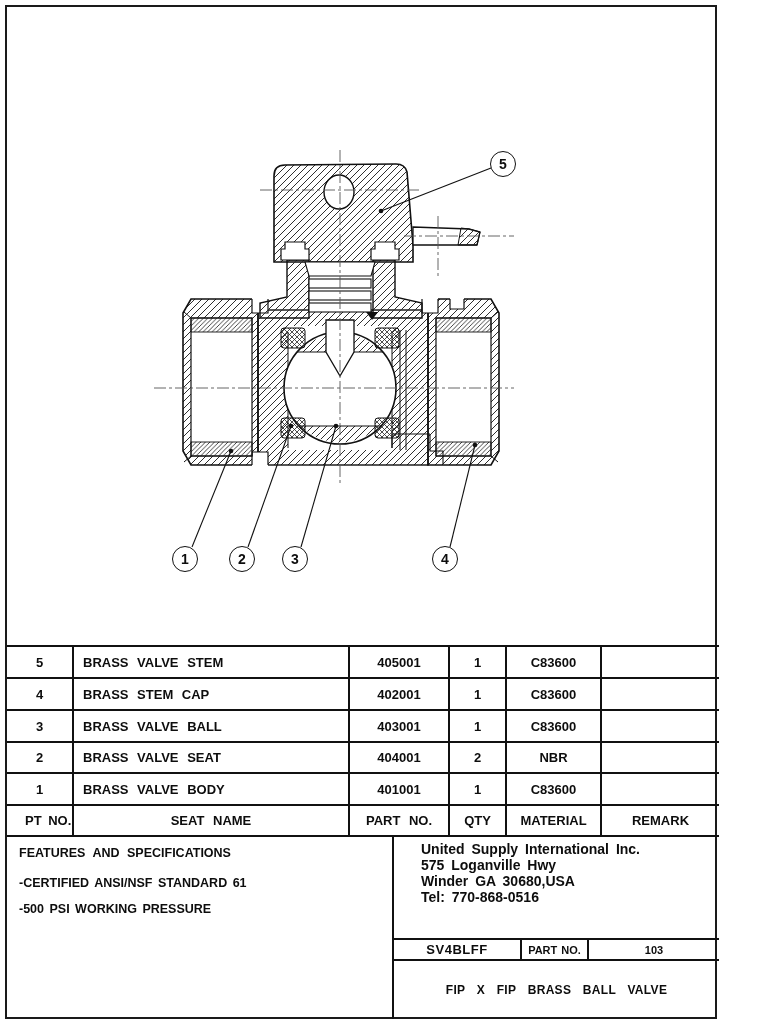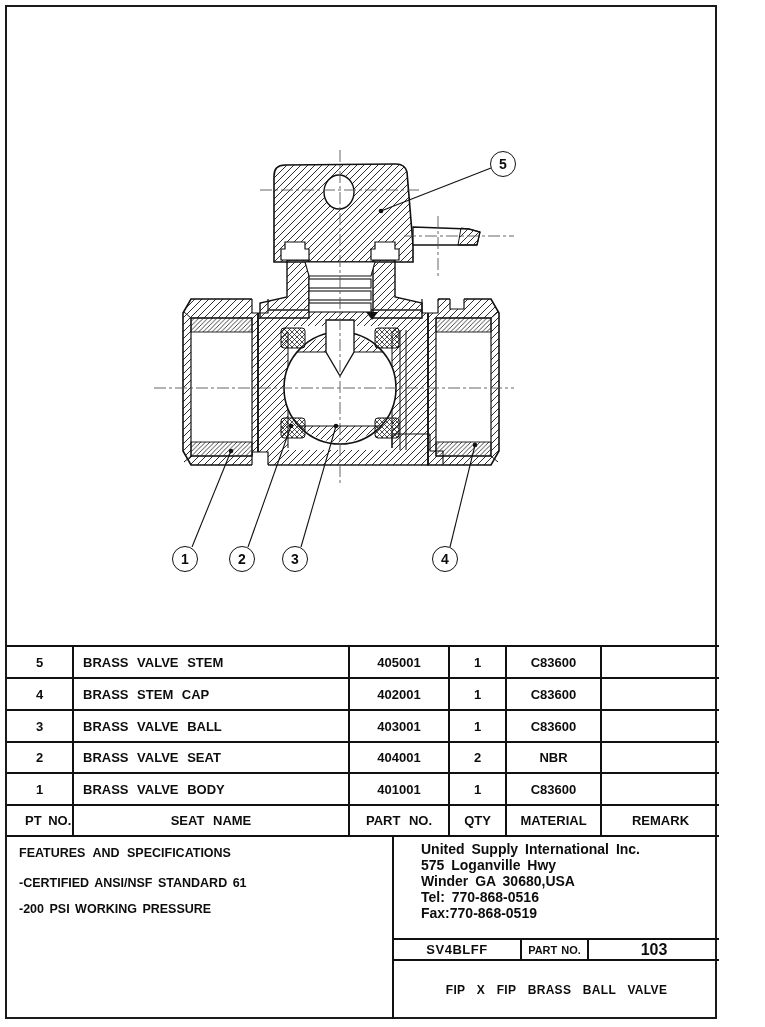--- a/index.html
+++ b/index.html
@@ -51,21 +51,21 @@
     height:105px;box-sizing:border-box;border-bottom:2px solid #111;
     padding:6px 0 0 27px;font-size:14px;font-weight:700;line-height:16px;word-spacing:3px;
   }
   .sv-row{height:21px;display:flex;box-sizing:border-box;border-bottom:2px solid #111;}
   .sv-cell{
     box-sizing:border-box;display:flex;align-items:center;justify-content:center;
     font-weight:700;border-right:2px solid #111;overflow:hidden;white-space:nowrap;
   }
   .sv-model{width:128px;font-size:13px;letter-spacing:0.5px;}
   .sv-label{width:67px;font-size:11px;word-spacing:1px;}
-  .sv-value{width:130px;font-size:16px;border-right:none;}
+  .sv-value{width:130px;font-size:11px;border-right:none;}
   .title-cell{
     flex:1;display:flex;align-items:center;justify-content:center;
     font-size:12px;font-weight:700;word-spacing:8px;letter-spacing:0.3px;
   }
 </style>
 </head>
 <body>
 
 <div class="sheet">
   <div class="frame">
@@ -240,29 +240,28 @@
       <div class="pc">PART NO.</div>
       <div class="pc">QTY</div>
       <div class="pc">MATERIAL</div>
       <div class="pc last">REMARK</div>
     </div>
 
     <div class="bottom">
       <div class="features">
         <div class="f-title">FEATURES AND SPECIFICATIONS</div>
         <div class="f-item">-CERTIFIED ANSI/NSF STANDARD 61</div>
-        <div class="f-item">-200 PSI WORKING PRESSURE</div>
+        <div class="f-item">-500 PSI WORKING PRESSURE</div>
       </div>
       <div class="right-col">
         <div class="company">
           <div>United Supply International Inc.</div>
           <div>575 Loganville Hwy</div>
           <div>Winder GA 30680,USA</div>
           <div>Tel: 770-868-0516</div>
-          <div>Fax:770-868-0519</div>
         </div>
         <div class="sv-row">
           <div class="sv-cell sv-model">SV4BLFF</div>
           <div class="sv-cell sv-label">PART NO.</div>
           <div class="sv-cell sv-value">103</div>
         </div>
         <div class="title-cell">FIP X FIP BRASS BALL VALVE</div>
       </div>
     </div>
 

